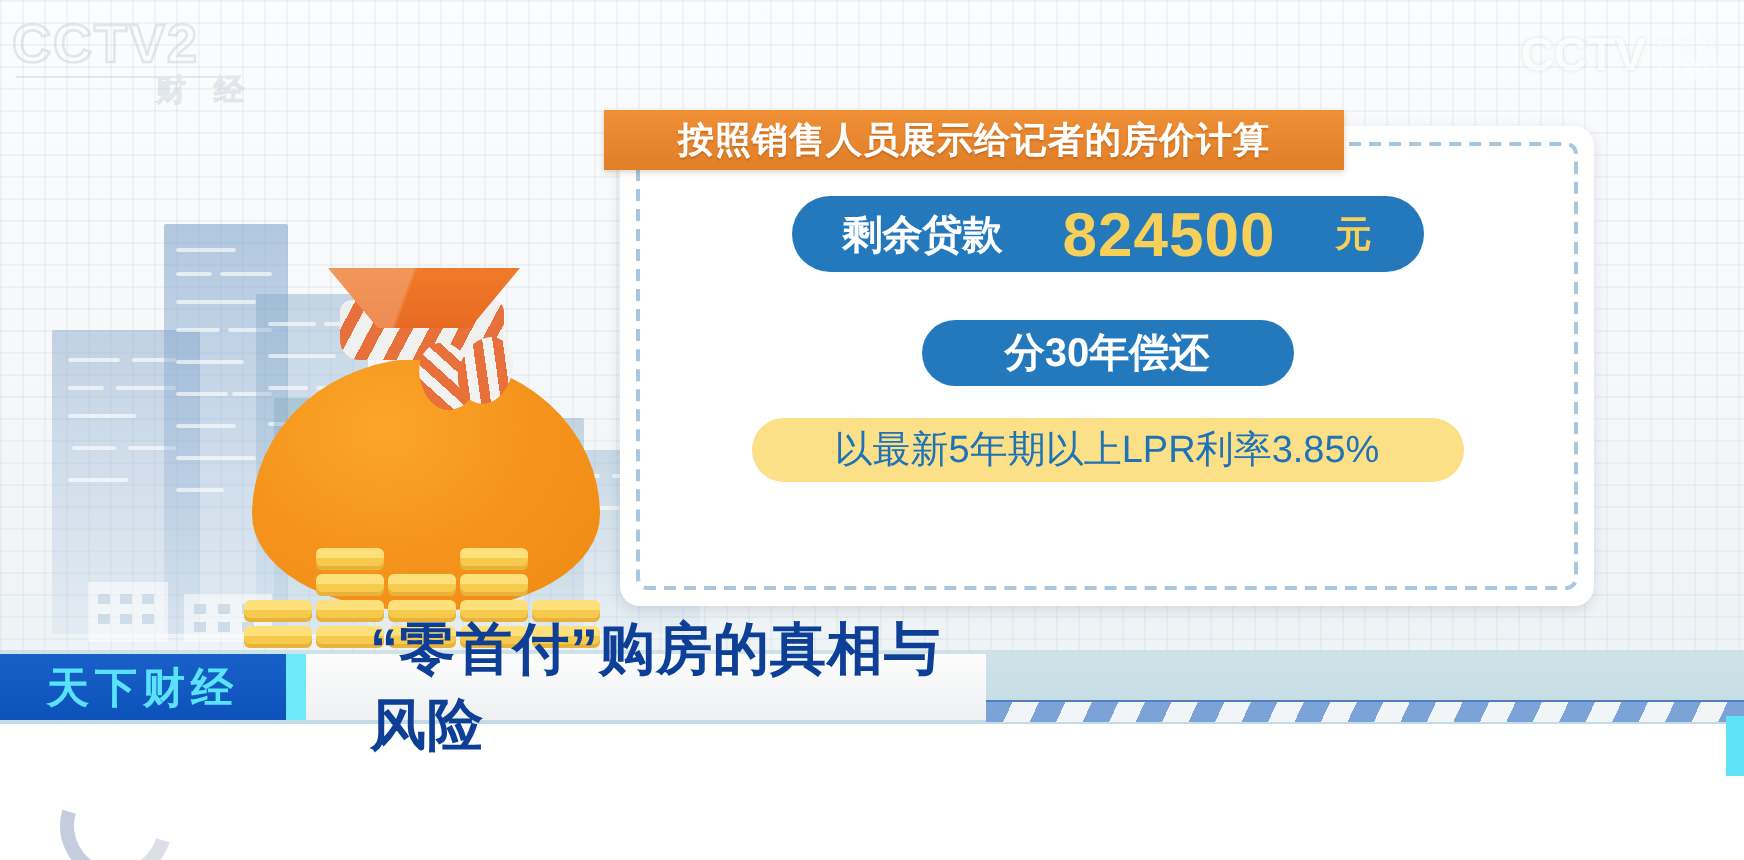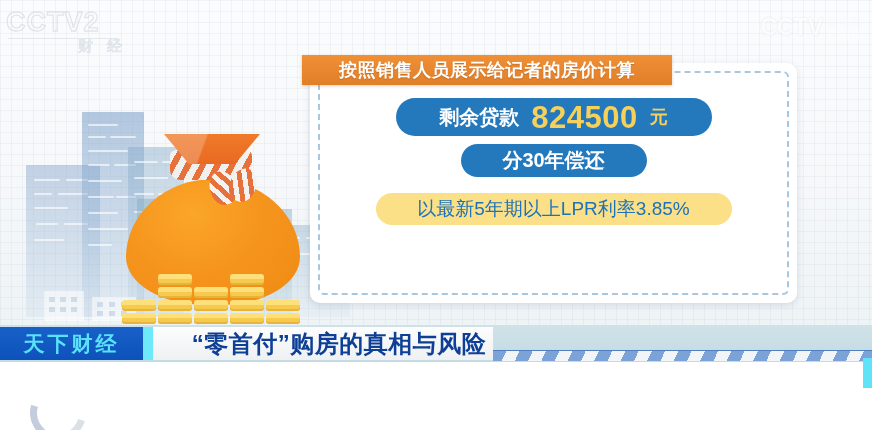--- a/index.html
+++ b/index.html
@@ -112,24 +112,24 @@
   }
   .line-plain{
     color:#1d72b8;font-size:22px;font-weight:bold;letter-spacing:.3px;
     margin-top:4px;
   }
   .pill-blue{
     background:#2479bd;border-radius:30px;
     display:flex;align-items:center;justify-content:center;
     color:#ffffff;font-weight:bold;
   }
-  .pill-loan{width:316px;height:38px;font-size:20px;gap:12px;margin-top:3px;}
+  .pill-loan{width:316px;height:38px;font-size:20px;gap:30px;margin-top:3px;}
   .pill-loan .amount{color:#f6d058;font-size:31px;letter-spacing:.5px;line-height:1;}
   .pill-loan .unit{color:#f6d058;font-size:18px;}
-  .pill-years{width:186px;height:33px;font-size:20px;margin-top:0;}
+  .pill-years{width:186px;height:33px;font-size:20px;margin-top:16px;}
   .pill-yellow{
     width:356px;height:32px;background:#fbe088;border-radius:26px;
     display:flex;align-items:center;justify-content:center;
     color:#1d72b8;font-size:19px;font-weight:normal;margin-top:8px;
   }
 
   
   .cctv-logo{
     position:absolute;left:6px;top:8px;width:130px;height:52px;
     opacity:.45;color:#c9d2da;
@@ -160,21 +160,21 @@
     background:linear-gradient(to bottom,#1860c8,#0d52bb);
     display:flex;align-items:center;justify-content:center;
   }
   .lt-badge span{color:#59e2fb;font-size:21px;font-weight:bold;letter-spacing:3px;}
   .lt-sep{position:absolute;left:143px;top:2px;width:10px;height:33px;background:#6ee8fb;}
   .lt-title{
     position:absolute;left:153px;top:2px;width:340px;height:33px;
     background:linear-gradient(to bottom,#fdfdfd,#eef0f2);
     display:flex;align-items:center;justify-content:center;
   }
-  .lt-title span{color:#0d3f96;font-size:24px;font-weight:bold;letter-spacing:.5px;margin-left:32px;}
+  .lt-title span{color:#0d3f96;font-size:28px;font-weight:bold;letter-spacing:.5px;margin-left:32px;}
   .lt-stripe{
     position:absolute;left:493px;top:25px;width:379px;height:10px;
     background:repeating-linear-gradient(115deg,
       #7ba3d8 0 12px,#f2f5f8 12px 24px);
     border-top:1px solid #4f7fbe;
   }
 
   
   .headline{
     position:absolute;left:0;top:362px;width:872px;height:68px;

